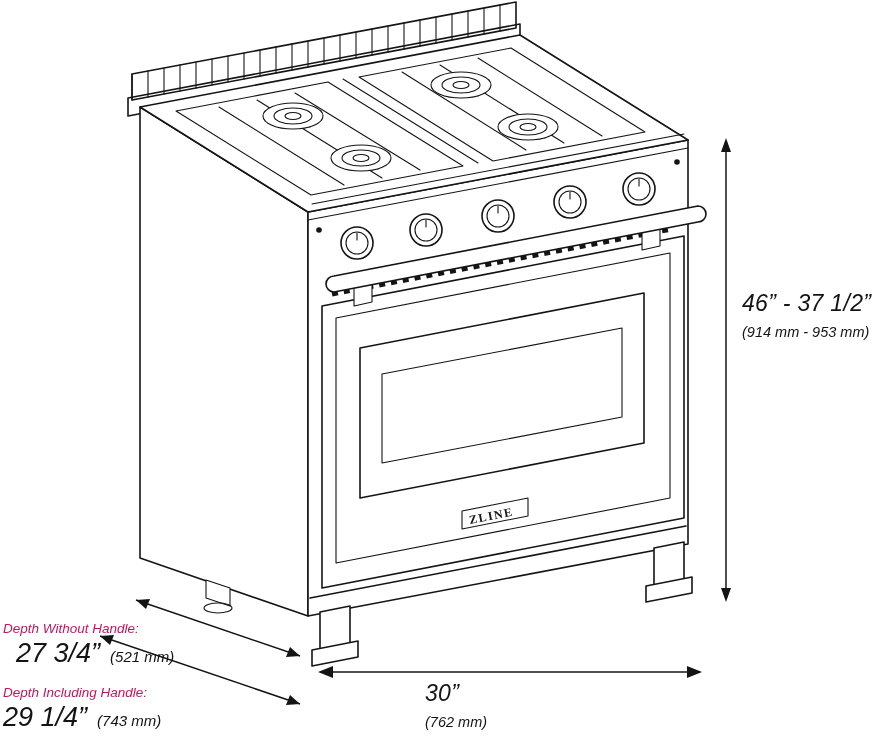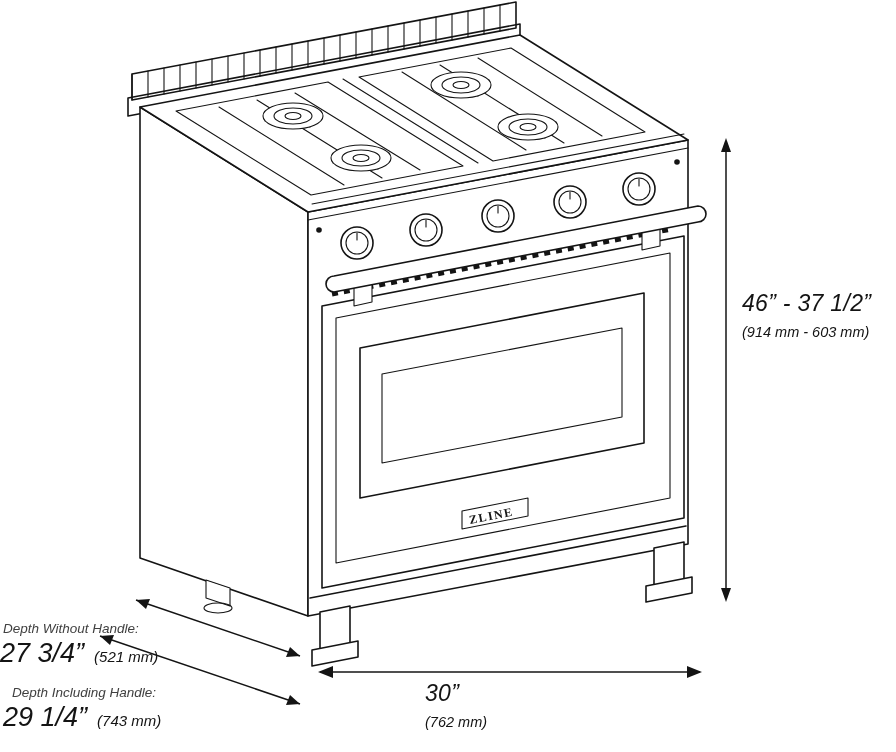--- a/index.html
+++ b/index.html
@@ -16,27 +16,27 @@
   .dim line { stroke:#141414; stroke-width:1.5; }
   .dim polygon { fill:#141414; stroke:none; }
   .badge-text { font-family:"Liberation Serif", serif; font-weight:bold; font-size:12px;
                 letter-spacing:1.5px; fill:#141414; }
 
   .lbl { position:absolute; font-style:italic; color:#141414; }
   .big  { font-size:23px; letter-spacing:0.3px; white-space:nowrap; }
   .small{ font-size:14.5px; margin-top:7px; white-space:nowrap; }
   .lbl-height { left:742px; top:290px; }
   .lbl-width  { left:425px; top:680px; width:190px; text-align:left; }
-  .cap { position:absolute; font-size:13.5px; font-style:italic; color:#404040; white-space:nowrap; }
+  .cap { position:absolute; font-size:13.5px; font-style:italic; color:#be185d; white-space:nowrap; }
   .val-row { position:absolute; display:flex; align-items:baseline; gap:10px; font-style:italic; color:#141414; white-space:nowrap; }
   .big2 { font-size:27px; }
   .small2 { font-size:15px; }
   .cap-d1 { left:3px; top:621px; }
-  .val-d1 { left:0; top:638px;text-align:right; }
-  .cap-d2 { left:12px; top:685px; }
+  .val-d1 { left:16px; top:638px;text-align:right; }
+  .cap-d2 { left:3px; top:685px; }
   .val-d2 { left:3px; top:702px; }
 </style>
 </head>
 <body>
 
 <div class="stage">
 
   <svg width="896" height="752" viewBox="0 0 896 752">
 
     <g>
@@ -156,21 +156,21 @@
     </g>
     <g class="dim">
       <line x1="100" y1="636" x2="300" y2="704"></line>
       <polygon points="100,636 110,645 114,635"></polygon>
       <polygon points="300,704 290,695 286,705"></polygon>
     </g>
   </svg>
 
   <div class="lbl lbl-height">
     <div class="big">46” - 37 1/2”</div>
-    <div class="small">(914 mm - 603 mm)</div>
+    <div class="small">(914 mm - 953 mm)</div>
   </div>
 
   <div class="lbl lbl-width">
     <div class="big">30”</div>
     <div class="small">(762 mm)</div>
   </div>
 
   <div class="cap cap-d1">Depth Without Handle:</div>
   <div class="val-row val-d1">
     <span class="big2">27 3/4”</span>

